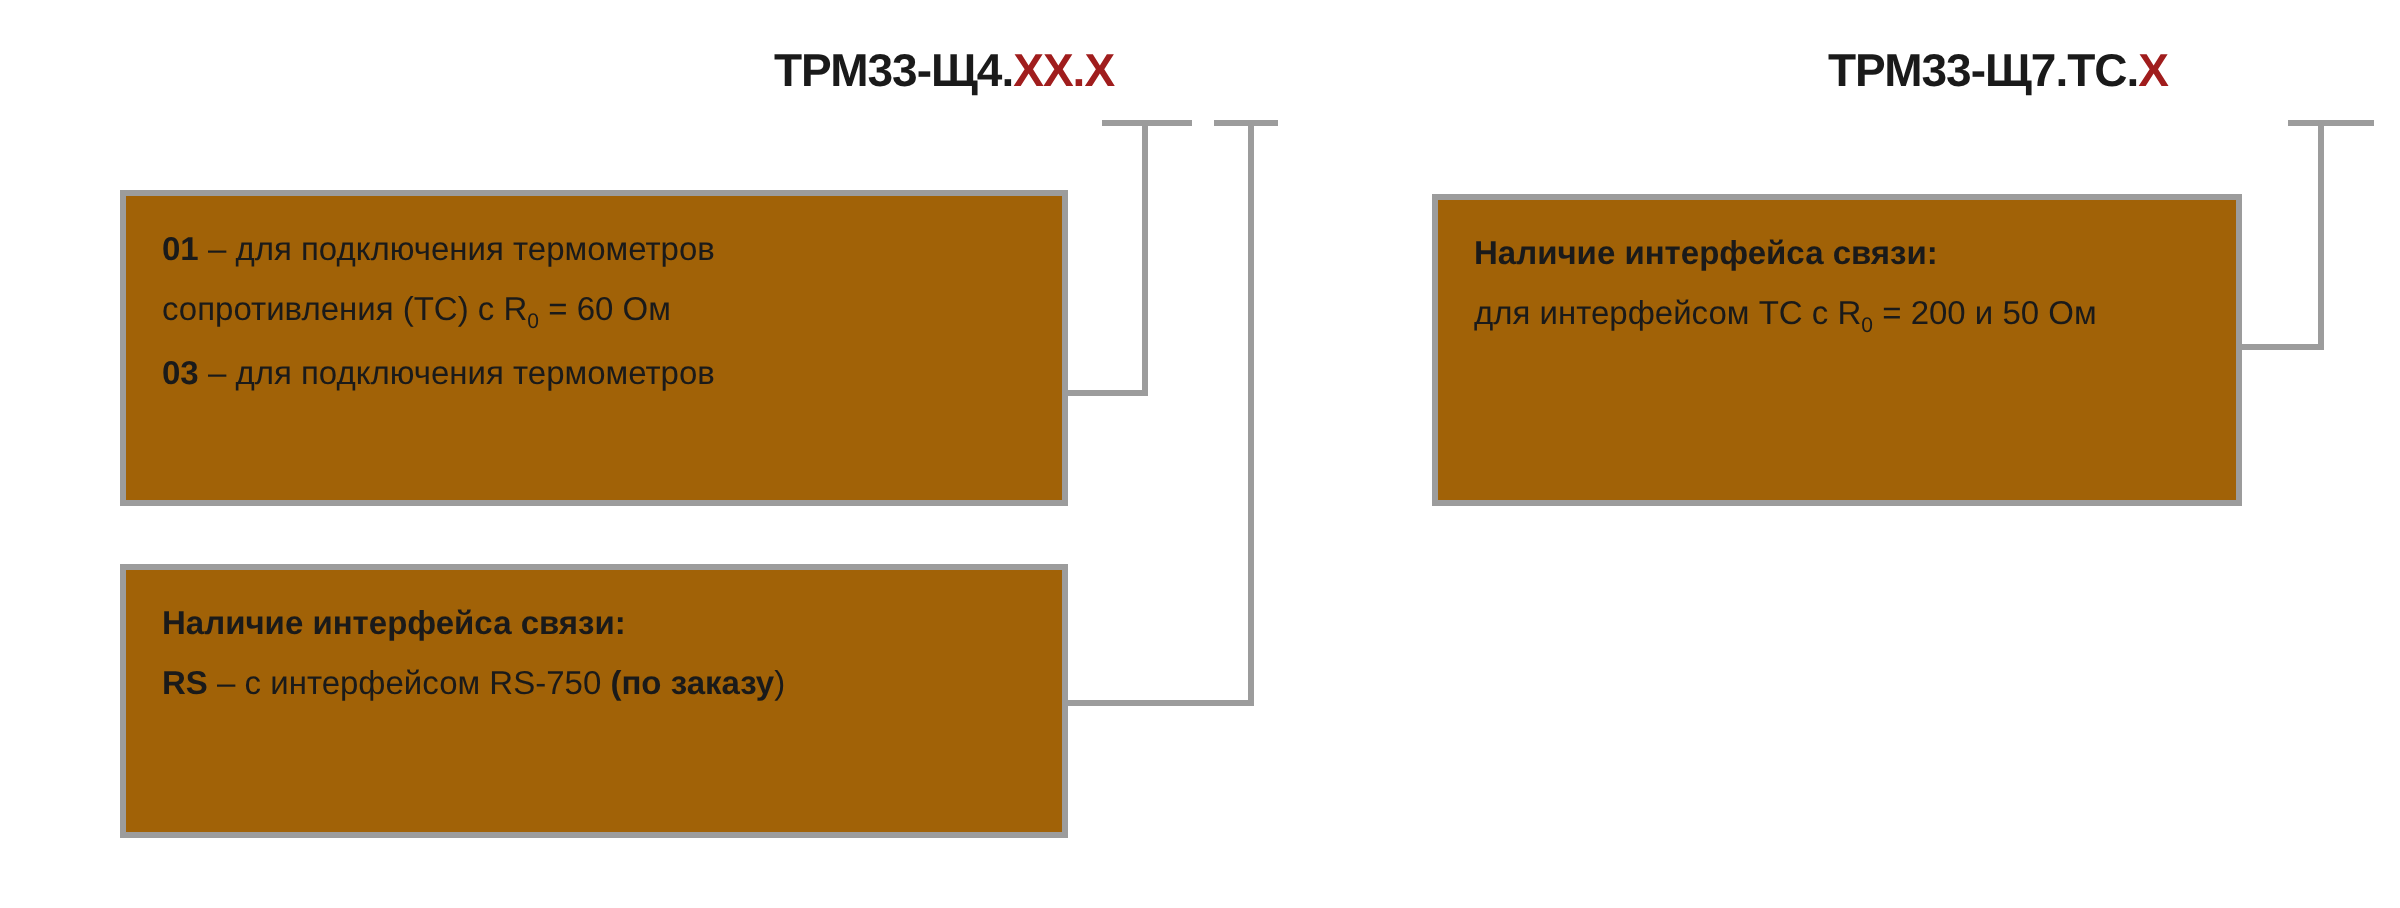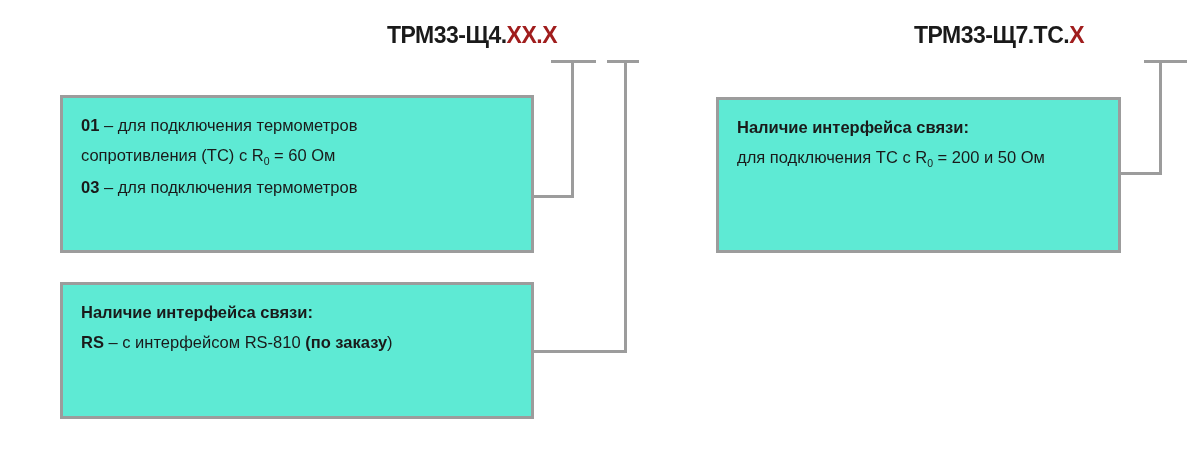--- a/index.html
+++ b/index.html
@@ -32,21 +32,21 @@
   .title .red { color: #a01d1d; }
 
   #title-left  { left: 387px; top: 22px; }
   #title-right { left: 870px; top: 22px; margin-left: 44px; }
 
   
   .box {
     position: absolute;
     box-sizing: border-box;
     border: 3px solid #9c9c9c;
-    background: #5eead4;
+    background: #a16207;
     padding: 12px 16px 10px 18px;
   }
   .box p {
     margin: 0;
     font-size: 16.5px;
     line-height: 30px;
     color: #1a1a1a;
     white-space: nowrap;
   }
   .box b { font-weight: bold; }
@@ -99,30 +99,30 @@
       <span>– для подключения термометров</span>
     </p>
   </div>
 
   <div class="box" id="box-left-bottom">
     <p>
       <b>Наличие интерфейса связи:</b>
     </p>
     <p>
       <b>RS</b>
-      <span>– </span><span>с интерфейсом RS-810 </span><b>(по заказу</b><span>)</span>
+      <span>– </span><span>с интерфейсом RS-750 </span><b>(по заказу</b><span>)</span>
     </p>
   </div>
 
   <div class="box" id="box-right">
     <p>
       <b>Наличие интерфейса связи:</b>
     </p>
     <p>
-      <span>для подключения ТС с R</span><sub>0</sub><span> = 200 и 50 Ом</span>
+      <span>для интерфейсом ТС с R</span><sub>0</sub><span> = 200 и 50 Ом</span>
     </p>
   </div>
 
   <div class="ln v" style="left:571px; top:60px; height:138px;"></div>
 
   <div class="ln h" style="left:534px; top:195px; width:40px;"></div>
 
   <div class="ln v" style="left:624px; top:60px; height:293px;"></div>
   <div class="ln h" style="left:534px; top:350px; width:93px;"></div>
 

